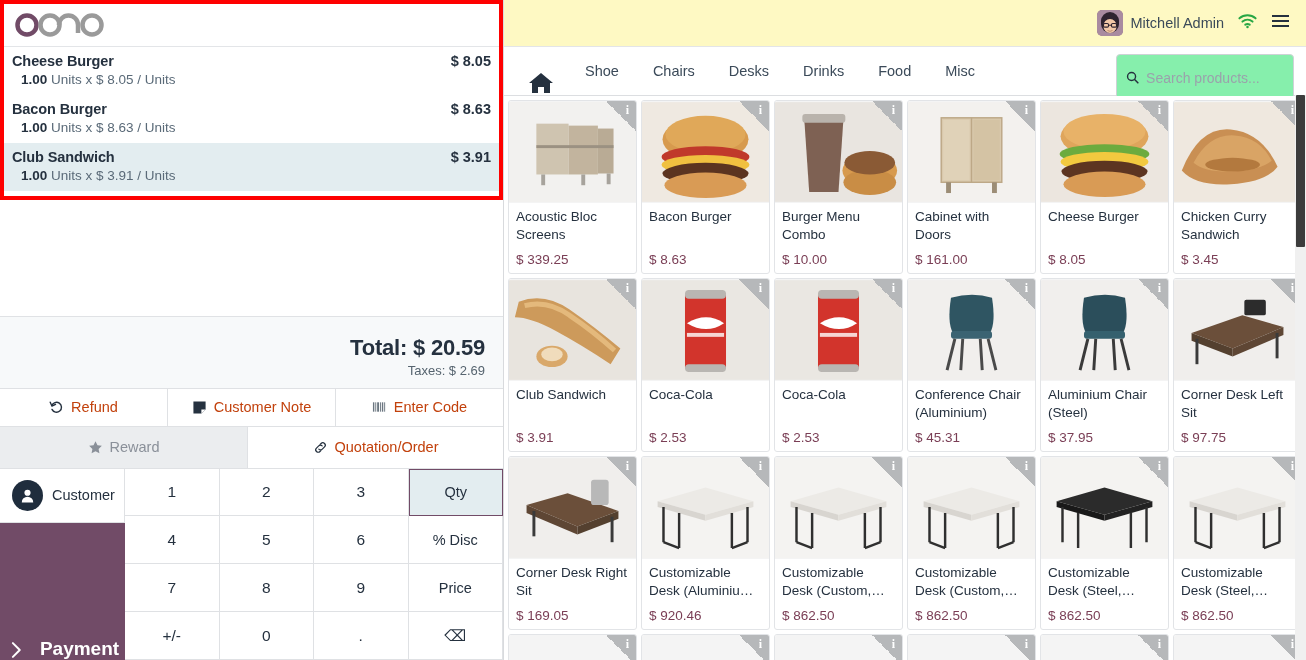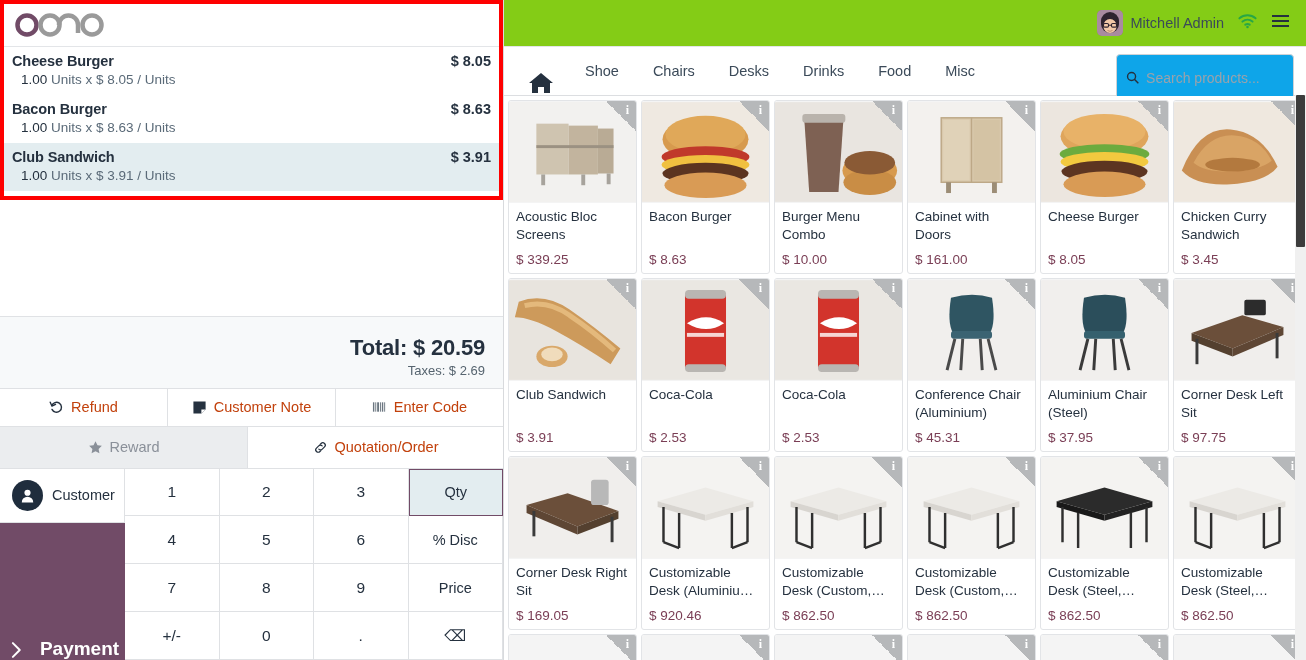--- a/index.html
+++ b/index.html
@@ -38,21 +38,21 @@
     padding: 6px 12px 8px 12px;
     cursor: pointer;
   }
   .orderline.selected { background: #e3edf0; }
   .ol-top {
     display: flex; justify-content: space-between; align-items: baseline;
   }
   .ol-name { font-size: 14.5px; font-weight: bold; color: #25313f; letter-spacing: -0.1px;}
   .ol-price { font-size: 14.5px; font-weight: bold; color: #25313f; }
   .ol-sub { font-size: 13.5px; color: #5a6a78; margin-top: 3px; padding-left: 9px; }
-  .ol-sub b { color: #25313f; font-weight: normal; }
+  .ol-sub b { color: #25313f; font-weight: bold; }
 
   .filler { flex: 1 1 auto; background: #fff; }
 
   .totals {
     background: #f7f9fa;
     border-top: 1px solid #e0e2e5;
     border-bottom: 1px solid #dfe1e4;
     padding: 10px 18px 10px 0;
     text-align: right;
     flex: 0 0 62px;
@@ -126,21 +126,21 @@
     border: 1px solid #714b67;
   }
 
   
   .right { width: 802px; height: 660px; display: flex; flex-direction: column; background: #fff; position: relative;}
   .topbar {
     flex: 0 0 47px;
     display: flex; align-items: center; justify-content: flex-end;
     gap: 14px; padding-right: 16px;
     border-bottom: 1px solid #e3e5e8;
-    background: #84cc16;
+    background: #fef9c3;
   }
   .user-chip { display: flex; align-items: center; gap: 8px; cursor: pointer;}
   .avatar {
     width: 26px; height: 26px; border-radius: 5px;
     background: #9b7b8e; overflow: hidden; position: relative;
   }
   .uname { font-size: 14.5px; color: #3b4a59; }
 
   .navbar {
     flex: 0 0 48px;
@@ -154,21 +154,21 @@
   .cat {
     padding: 0 17px; height: 48px; display: flex; align-items: center;
     font-size: 14.5px; color: #3b4a59; cursor: pointer;
   }
   .searchbox {
     position: absolute; right: 12px; top: 7px;
     width: 178px; height: 47px;
     border: 1px solid #ced2d6; border-radius: 4px;
     display: flex; align-items: center; gap: 7px;
     padding: 0 9px;
-    background: #0ea5e9;
+    background: #86efac;
   }
   .searchbox input {
     border: none; outline: none; font-size: 14px;
     color: #3b4a59; width: 100%;
     font-family: "Liberation Sans", sans-serif;
     background: transparent;
   }
   .searchbox input::placeholder { color: #9aa2ab; }
 
   .grid-wrap { flex: 1 1 auto; overflow: hidden; position: relative; background:#fff; padding: 4px 4px 0 4px;}

